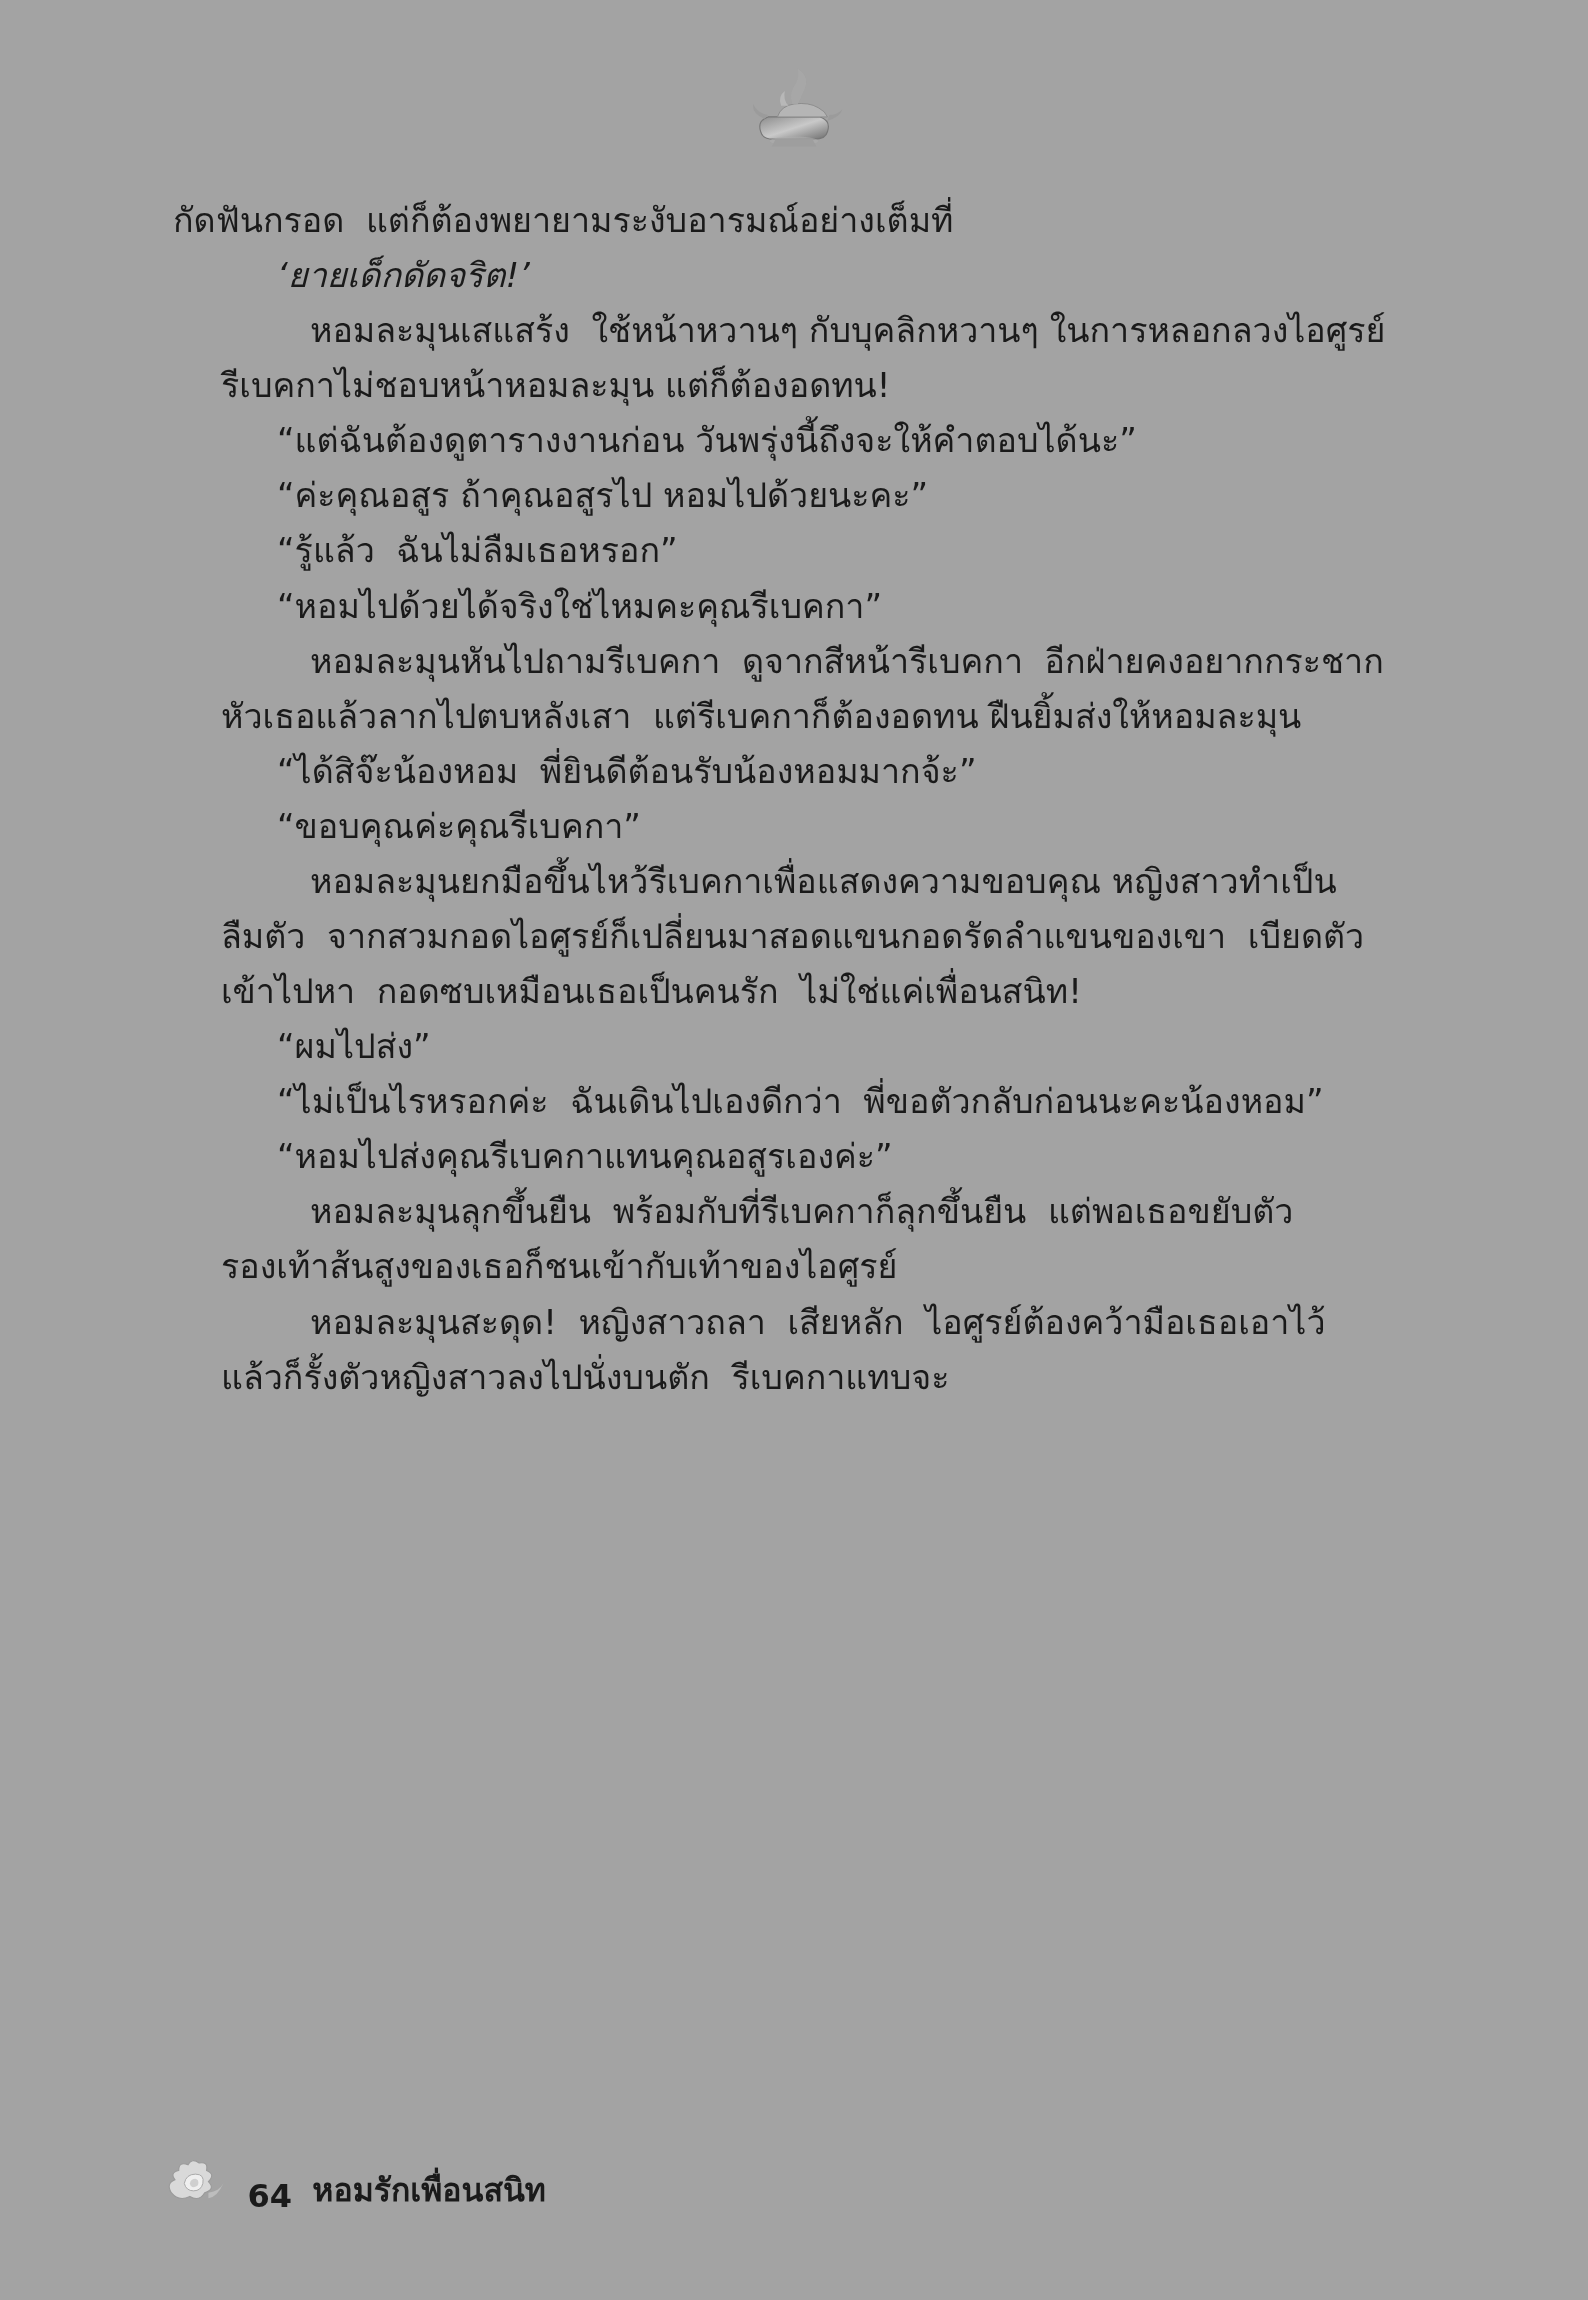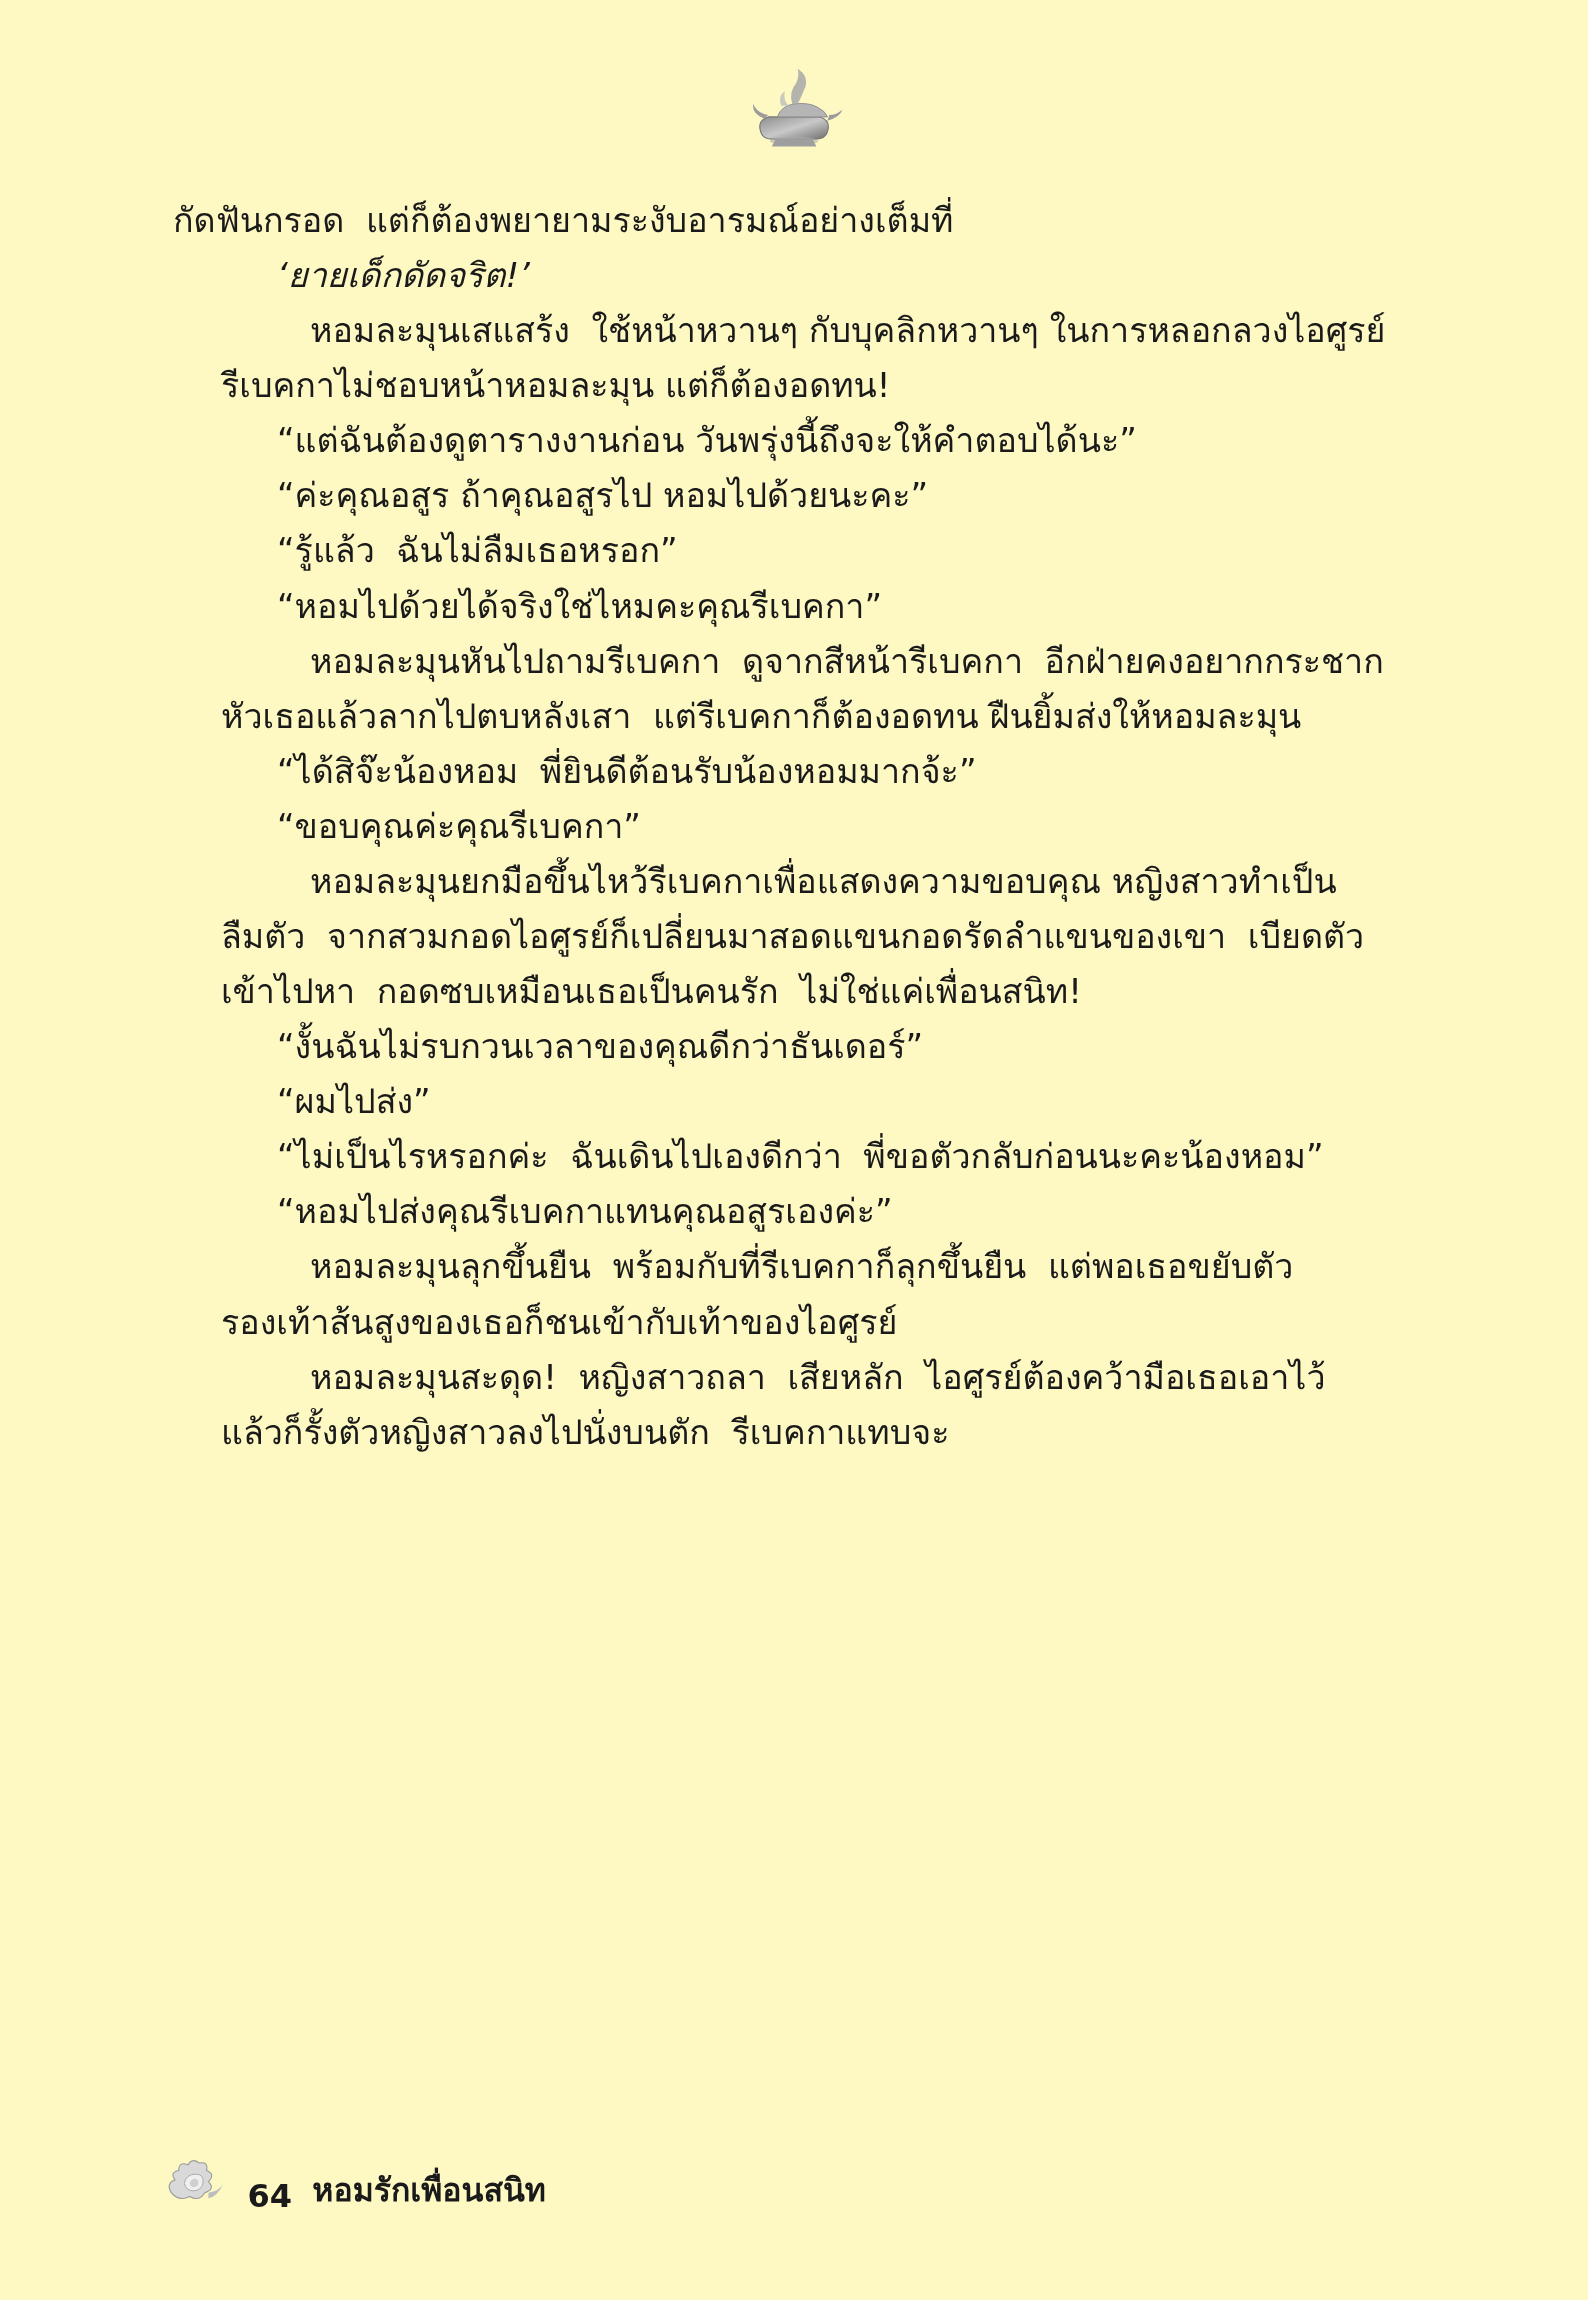--- a/index.html
+++ b/index.html
@@ -4,21 +4,21 @@
 <style>
   html, body {
     margin: 0;
     padding: 0;
     background: #ffffff;
   }
   .page {
     position: relative;
     width: 1589px;
     height: 2300px;
-    background: #fef9c3;
+    background: #a3a3a3;
     font-family: "DejaVu Sans", "Liberation Sans", sans-serif;
     color: #1a1a1a;
     box-sizing: border-box;
     overflow: hidden;
   }
   .header-ornament {
     position: absolute;
     top: 65px;
     left: 0;
     width: 100%;
@@ -107,21 +107,20 @@
     <p class="para italic">‘ยายเด็กดัดจริต!’</p>
     <p class="para indent">หอมละมุนเสแสร้ง  ใช้หน้าหวานๆ กับบุคลิกหวานๆ ในการหลอกลวงไอศูรย์ รีเบคกาไม่ชอบหน้าหอมละมุน แต่ก็ต้องอดทน!</p>
     <p class="para indent-lg">“แต่ฉันต้องดูตารางงานก่อน วันพรุ่งนี้ถึงจะให้คำตอบได้นะ”</p>
     <p class="para indent-lg">“ค่ะคุณอสูร ถ้าคุณอสูรไป หอมไปด้วยนะคะ”</p>
     <p class="para indent-lg">“รู้แล้ว  ฉันไม่ลืมเธอหรอก”</p>
     <p class="para indent-lg">“หอมไปด้วยได้จริงใช่ไหมคะคุณรีเบคกา”</p>
     <p class="para indent">หอมละมุนหันไปถามรีเบคกา  ดูจากสีหน้ารีเบคกา  อีกฝ่ายคงอยากกระชากหัวเธอแล้วลากไปตบหลังเสา  แต่รีเบคกาก็ต้องอดทน ฝืนยิ้มส่งให้หอมละมุน</p>
     <p class="para indent-lg">“ได้สิจ๊ะน้องหอม  พี่ยินดีต้อนรับน้องหอมมากจ้ะ”</p>
     <p class="para indent-lg">“ขอบคุณค่ะคุณรีเบคกา”</p>
     <p class="para indent">หอมละมุนยกมือขึ้นไหว้รีเบคกาเพื่อแสดงความขอบคุณ หญิงสาวทำเป็นลืมตัว  จากสวมกอดไอศูรย์ก็เปลี่ยนมาสอดแขนกอดรัดลำแขนของเขา  เบียดตัวเข้าไปหา  กอดซบเหมือนเธอเป็นคนรัก  ไม่ใช่แค่เพื่อนสนิท!</p>
-    <p class="para indent-lg">“งั้นฉันไม่รบกวนเวลาของคุณดีกว่าธันเดอร์”</p>
     <p class="para indent-lg">“ผมไปส่ง”</p>
     <p class="para indent-lg">“ไม่เป็นไรหรอกค่ะ  ฉันเดินไปเองดีกว่า  พี่ขอตัวกลับก่อนนะคะน้องหอม”</p>
     <p class="para indent-lg">“หอมไปส่งคุณรีเบคกาแทนคุณอสูรเองค่ะ”</p>
     <p class="para indent">หอมละมุนลุกขึ้นยืน  พร้อมกับที่รีเบคกาก็ลุกขึ้นยืน  แต่พอเธอขยับตัว รองเท้าส้นสูงของเธอก็ชนเข้ากับเท้าของไอศูรย์</p>
     <p class="para indent">หอมละมุนสะดุด!  หญิงสาวถลา  เสียหลัก  ไอศูรย์ต้องคว้ามือเธอเอาไว้  แล้วก็รั้งตัวหญิงสาวลงไปนั่งบนตัก  รีเบคกาแทบจะ</p>
   </div>
 
   <div class="footer">
     <span class="footer-rose">
       <svg class="footer-rose" viewBox="0 0 70 70" xmlns="http://www.w3.org/2000/svg">

